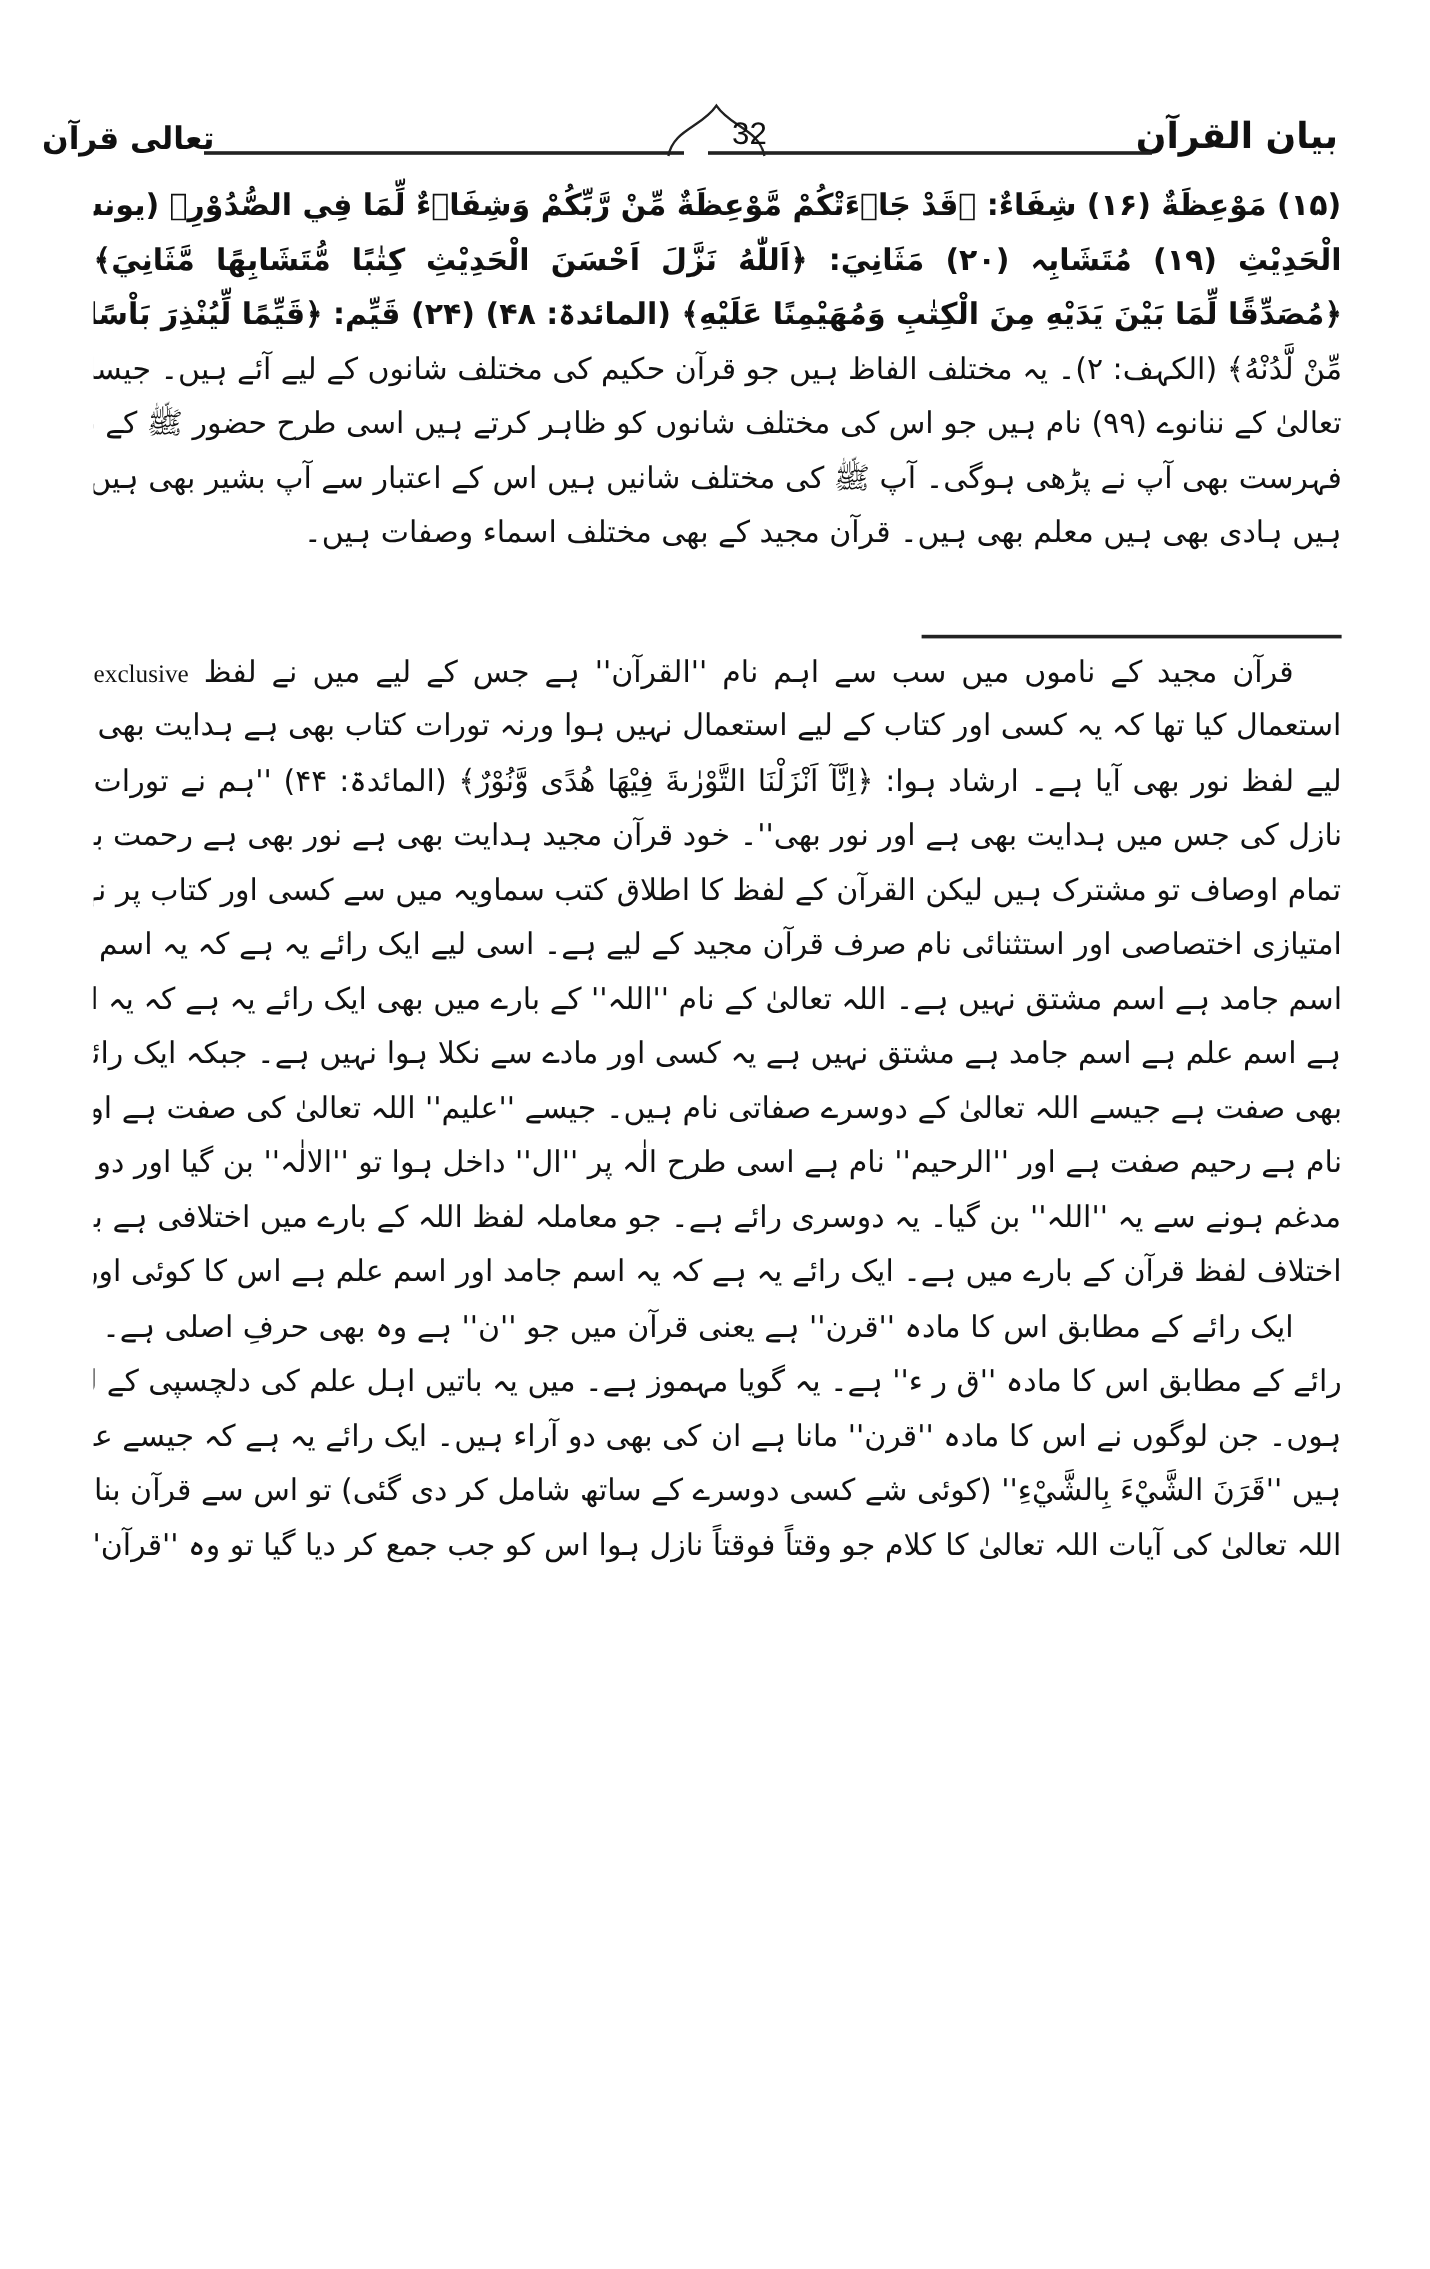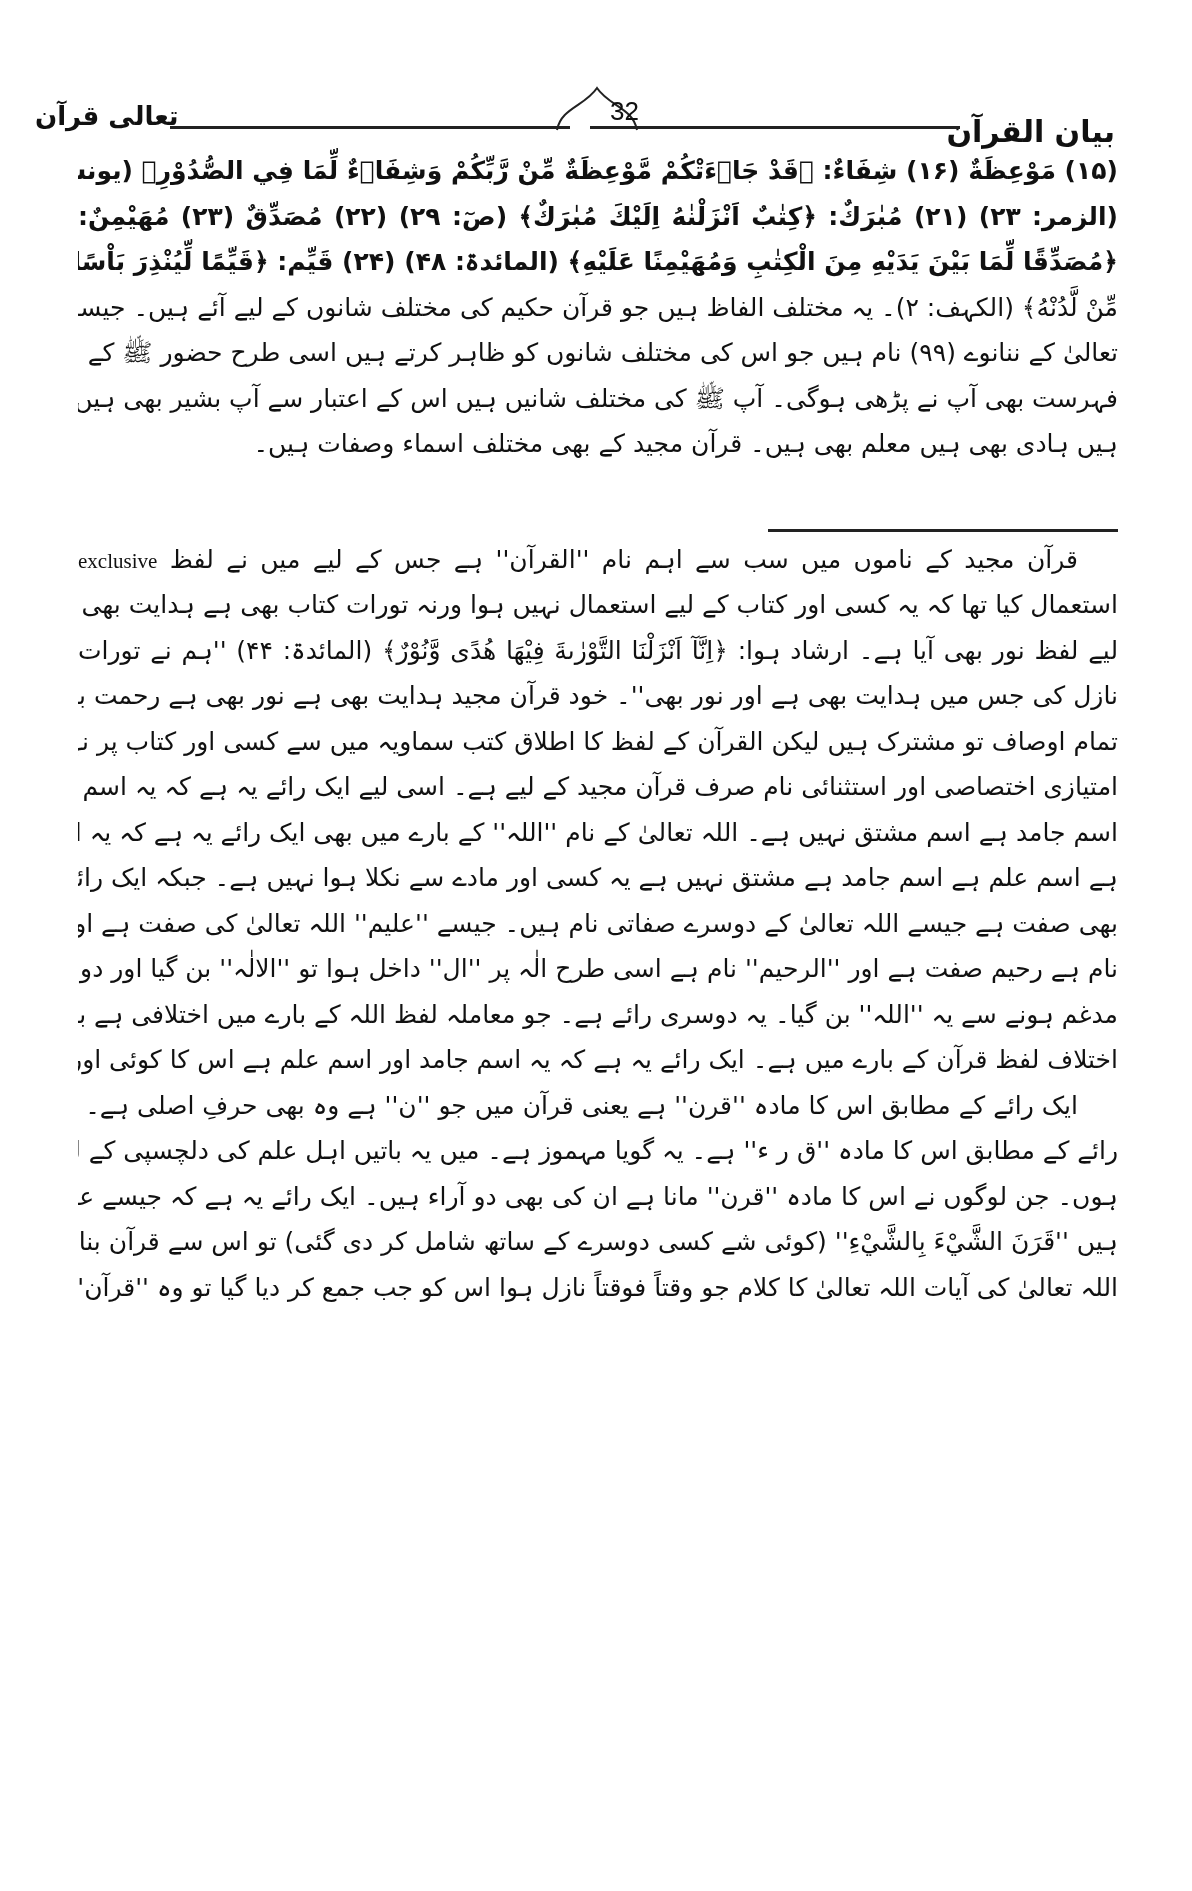--- a/index.html
+++ b/index.html
@@ -26,21 +26,21 @@
     position: absolute;
     left: 35px;
     top: 88px;
     width: 1080px;
     height: 50px;
     direction: rtl;
   }
   .header .book-title {
     position: absolute;
     right: 0;
-    top: 24px;
+    top: 6px;
     font-size: 30px;
     font-weight: bold;
     line-height: 40px;
   }
   .header .chapter-title {
     position: absolute;
     left: 0;
     top: 8px;
     font-size: 26px;
     font-weight: bold;
@@ -141,21 +141,21 @@
       <span class="page-no">32</span>
     </div>
     <div class="rule left"></div>
     <span class="chapter-title">تعالی قرآن</span>
   </div>
 
   <div class="body">
 
     <div>
       <span class="line arabic">(۱۵) مَوْعِظَةٌ (۱۶) شِفَاءٌ: ﴿قَدْ جَاۗءَتْكُمْ مَّوْعِظَةٌ مِّنْ رَّبِّكُمْ وَشِفَاۗءٌ لِّمَا فِي الصُّدُوْرِ﴾ (یونس: ۵۷)</span>
-      <span class="line arabic">(الزمر: ۲۳) (۲۱) مُبٰرَكٌ: ﴿كِتٰبٌ اَنْزَلْنٰهُ اِلَيْكَ مُبٰرَكٌ﴾ (صٓ: ۲۹) (۲۲) مُصَدِّقٌ (۲۳) مُهَيْمِنٌ:</span>
+      <span class="line arabic">الْحَدِيْثِ (۱۹) مُتَشَابِہ (۲۰) مَثَانِيَ: ﴿اَللّٰهُ نَزَّلَ اَحْسَنَ الْحَدِيْثِ كِتٰبًا مُّتَشَابِهًا مَّثَانِيَ﴾</span>
       <span class="line arabic">﴿مُصَدِّقًا لِّمَا بَيْنَ يَدَيْهِ مِنَ الْكِتٰبِ وَمُهَيْمِنًا عَلَيْهِ﴾ (المائدۃ: ۴۸) (۲۴) قَيِّم: ﴿قَيِّمًا لِّيُنْذِرَ بَاْسًا شَدِيْدًا</span>
       <span class="line">مِّنْ لَّدُنْهُ﴾ (الکہف: ۲)۔ یہ مختلف الفاظ ہیں جو قرآن حکیم کی مختلف شانوں کے لیے آئے ہیں۔ جیسا کہ اللہ</span>
       <span class="line">تعالیٰ کے ننانوے (۹۹) نام ہیں جو اس کی مختلف شانوں کو ظاہر کرتے ہیں اسی طرح حضور ﷺ کے ناموں کی</span>
       <span class="line">فہرست بھی آپ نے پڑھی ہوگی۔ آپ ﷺ کی مختلف شانیں ہیں اس کے اعتبار سے آپ بشیر بھی ہیں نذیر بھی</span>
       <span class="line short">ہیں ہادی بھی ہیں معلم بھی ہیں۔ قرآن مجید کے بھی مختلف اسماء وصفات ہیں۔</span>
     </div>
 
     <div class="heading">
       <div class="heading-rule"></div>
     </div>

